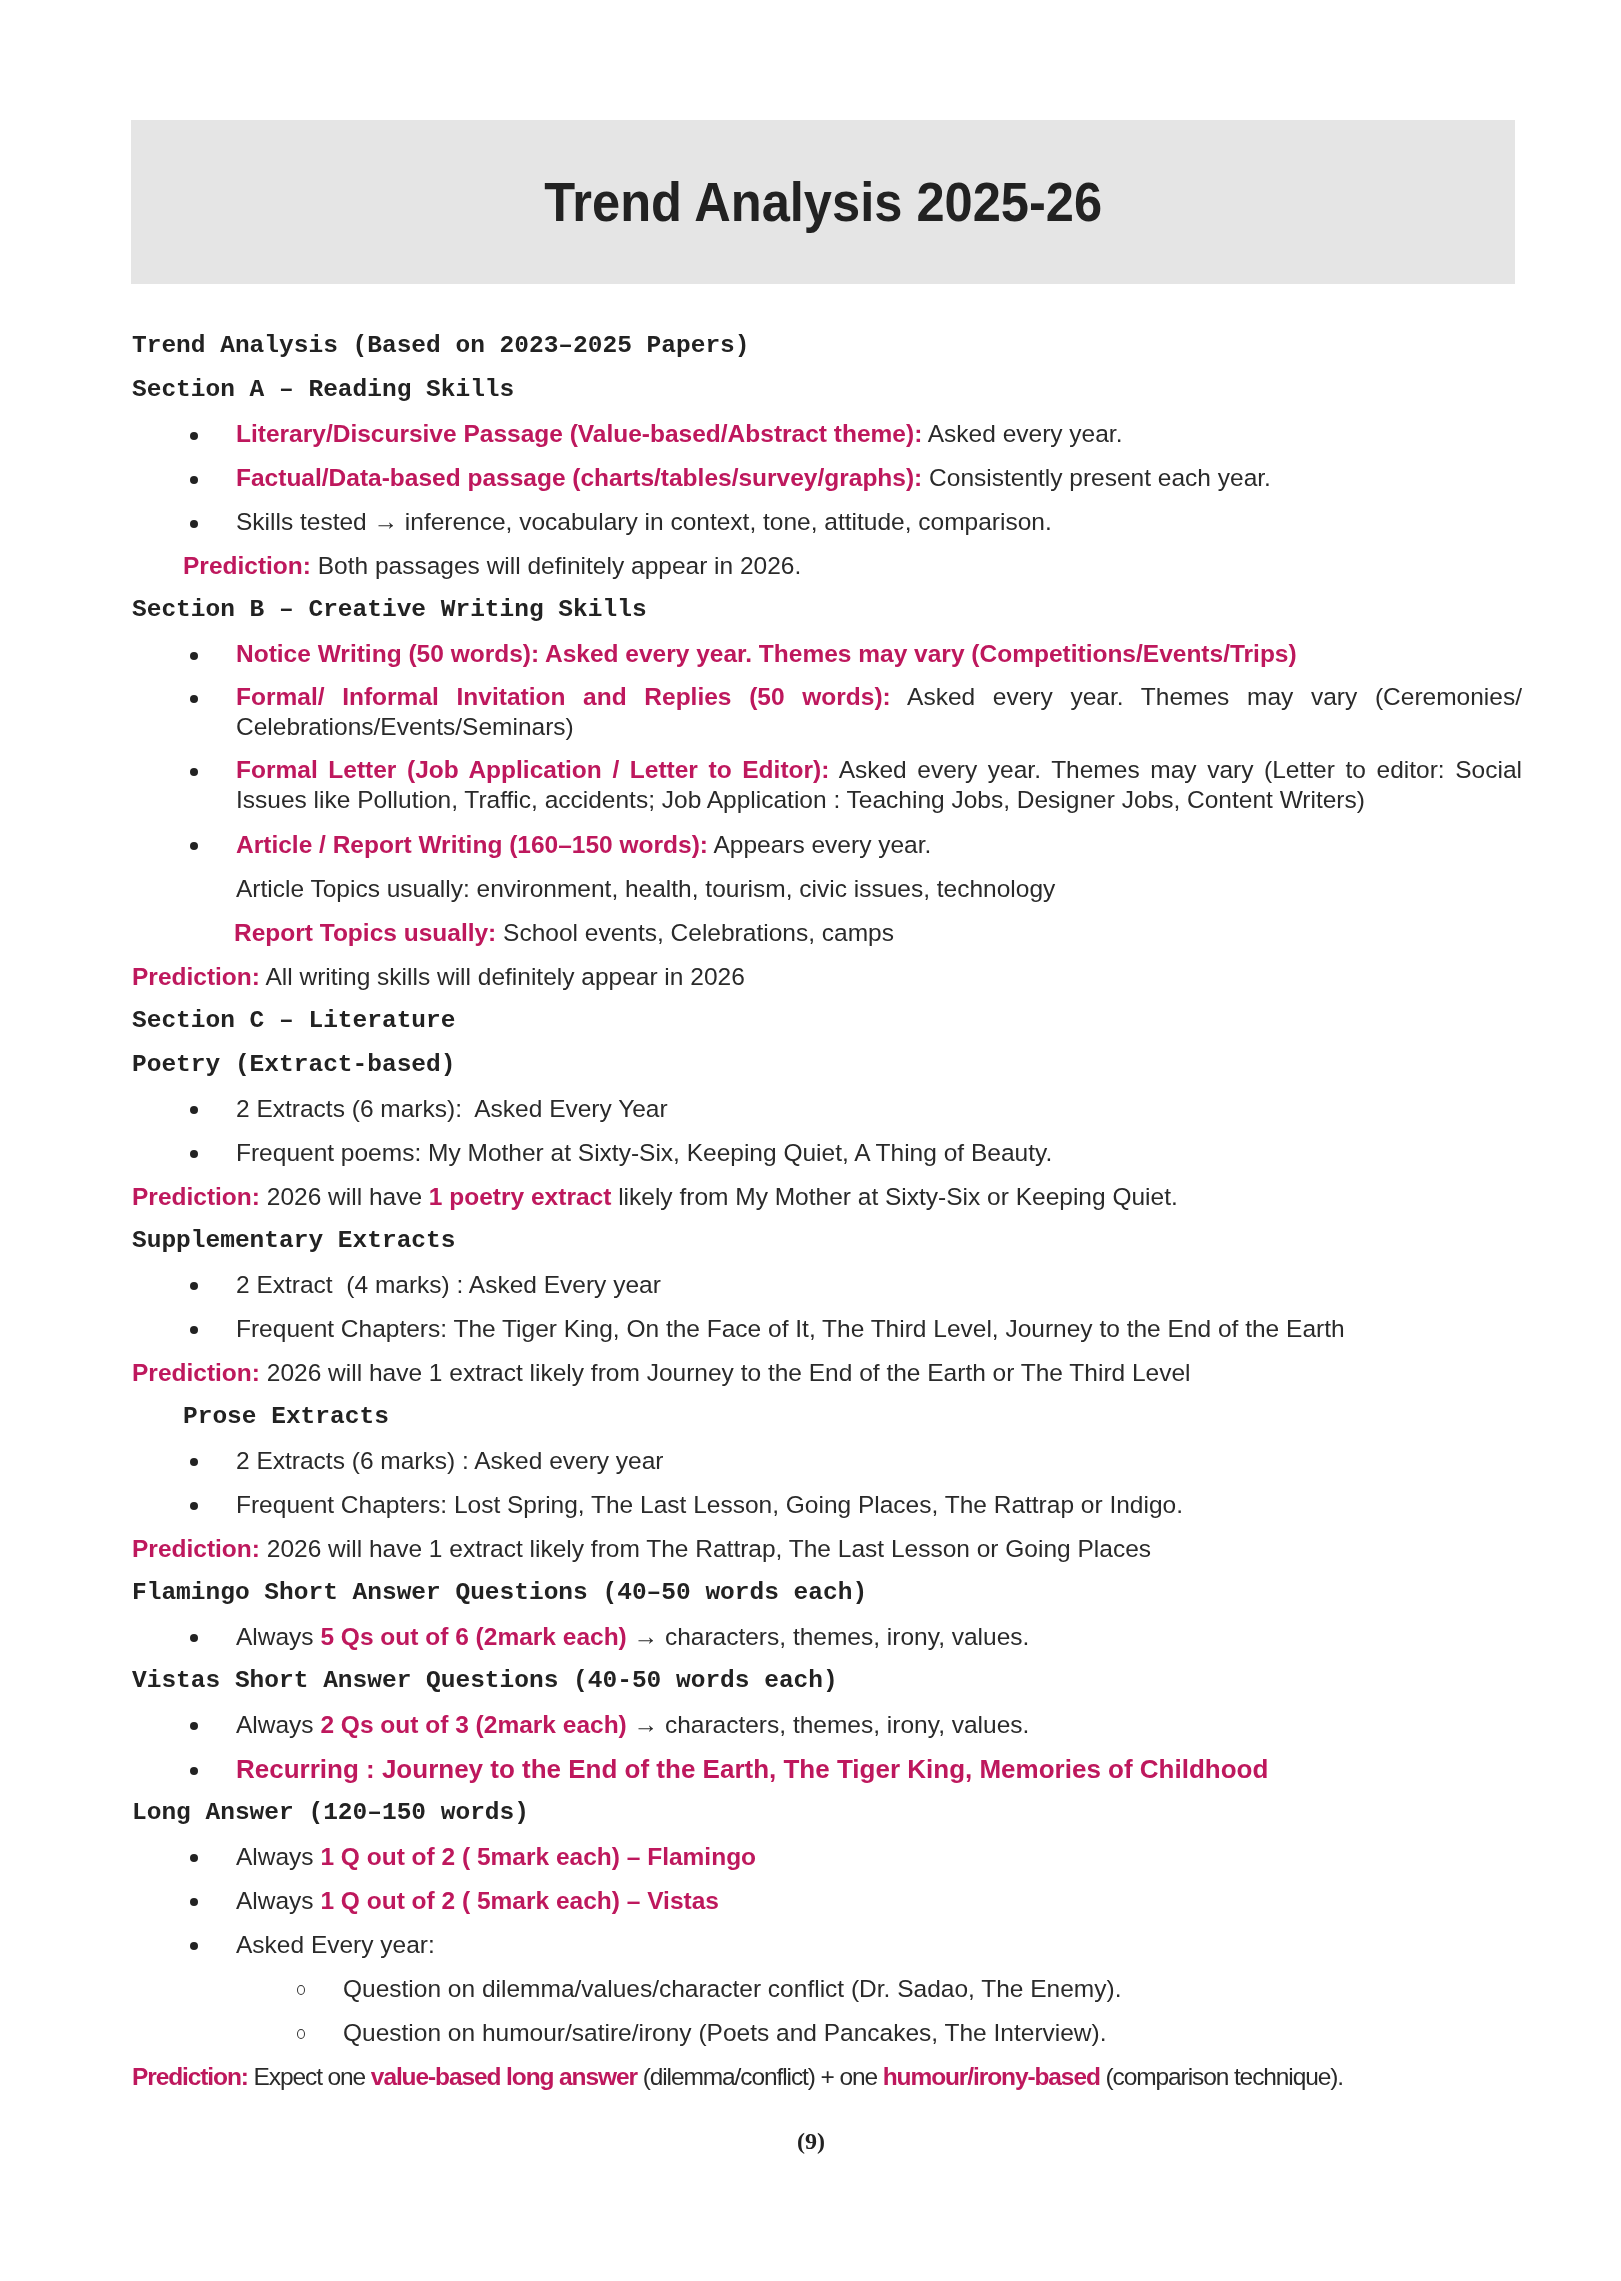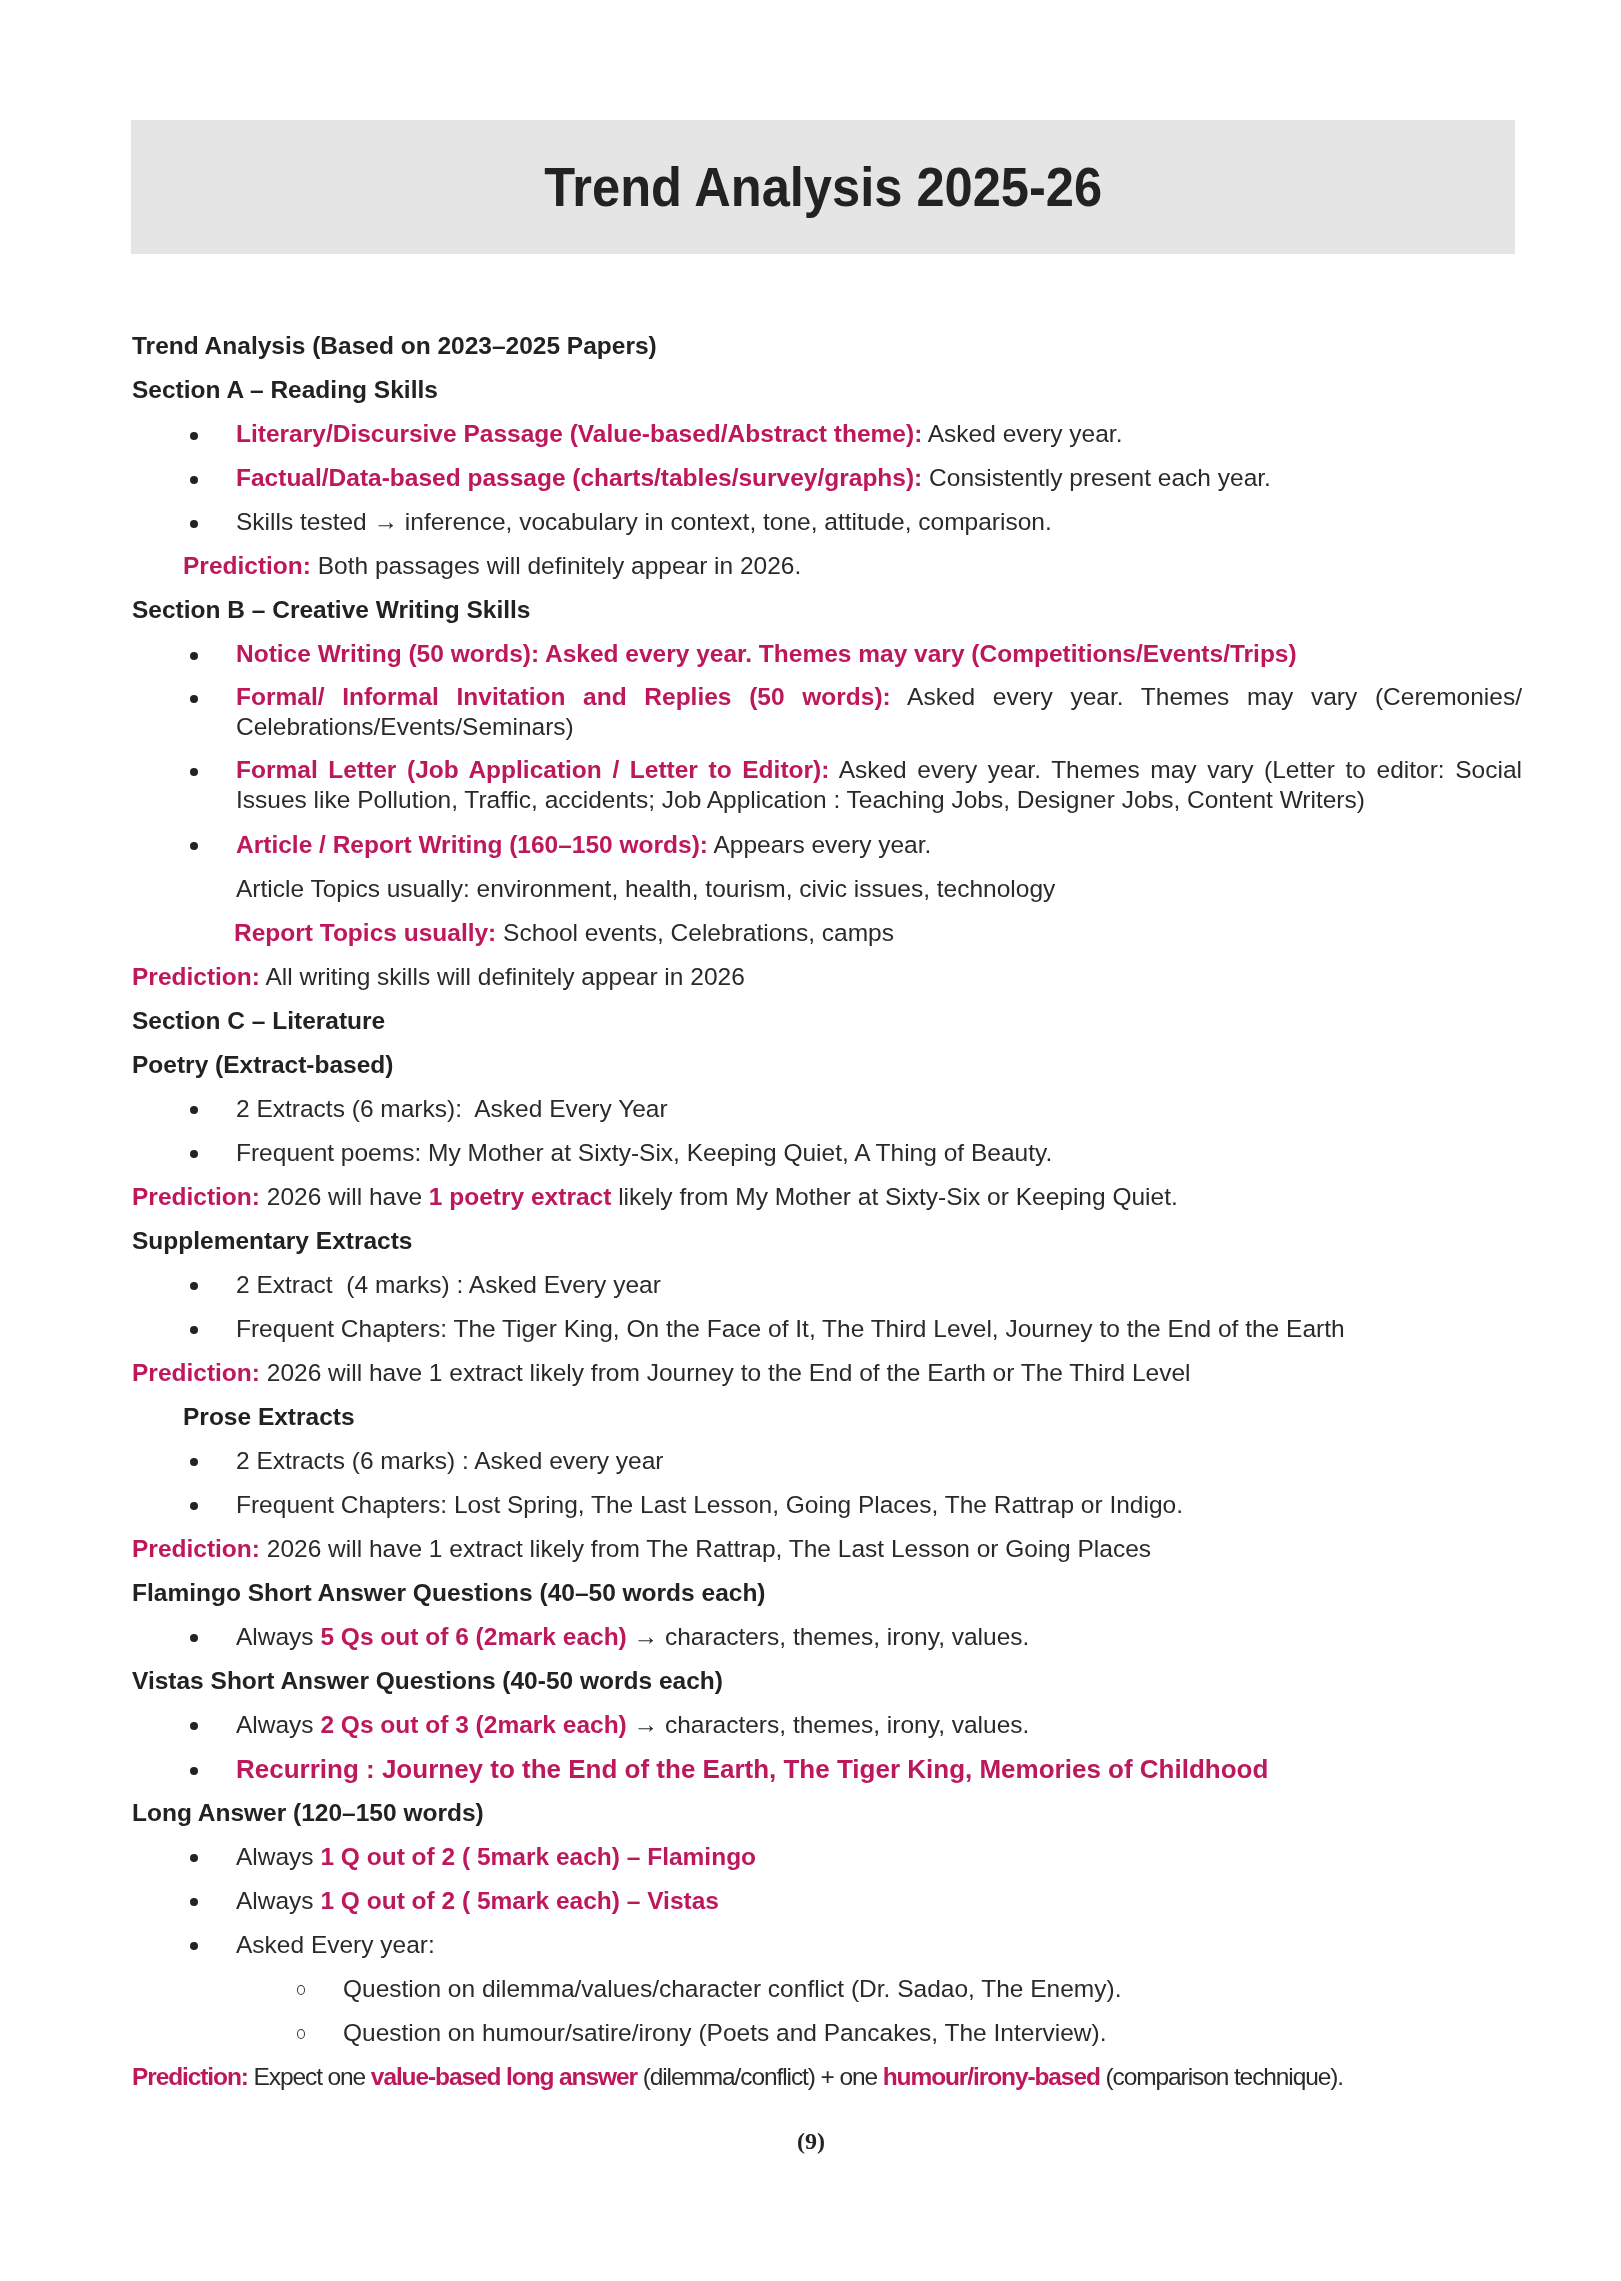--- a/index.html
+++ b/index.html
@@ -2,36 +2,36 @@
 <html style="font-size:14.3px"><head>
 <meta charset="utf-8">
 <style>
   html, body { margin: 0; padding: 0; background: #ffffff; }
   body {
     width: 1622px; height: 2281px; position: relative; overflow: hidden;
     font-family: "Liberation Sans", "DejaVu Sans", sans-serif;
     color: #2a2a2a;
   }
   .title-box {
-    position: absolute; left: 131px; top: 120px; width: 1384px; height: 134px;
+    position: absolute; left: 131px; top: 120px; width: 1384px; height: 164px;
     background: #e5e5e5;
     display: flex; align-items: center; justify-content: center;
   }
   .title-box h1 {
     margin: 0; font-family: "Liberation Sans", sans-serif;
     font-weight: bold; font-size: 55px; color: #222222; letter-spacing: 0px;
     transform: scaleX(0.92);
   }
   .content {
     position: absolute; left: 132px; top: 324px; width: 1390px;
     font-size: 24.5px; line-height: 44px;
     font-family: "Liberation Sans", sans-serif;
   }
   .line { position: relative; white-space: nowrap; }
-  .heading { font-weight: bold; color: #222; }
+  .heading { font-weight: bold; color: #222; font-family: Liberation Mono, monospace; }
   .b { font-weight: bold; color: #be185d; }
   .i { }
   .indent1 { padding-left: 51px; }
   .indent-sub { padding-left: 102px; }
   .bullet-line { padding-left: 104px; position: relative; }
   .bullet-line .dot {
     position: absolute; left: 53px; top: 0; width: 18px; text-align: center;
   }
   .bullet-line .dot::before {
     content: ""; display: inline-block; width: 8px; height: 8px; border-radius: 50%;

